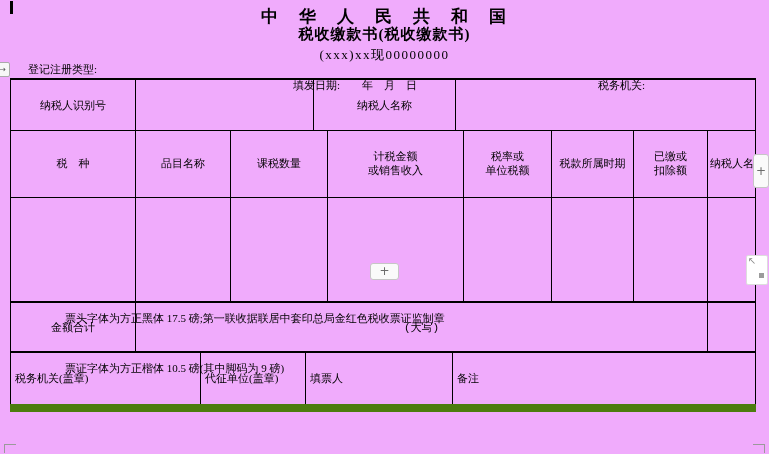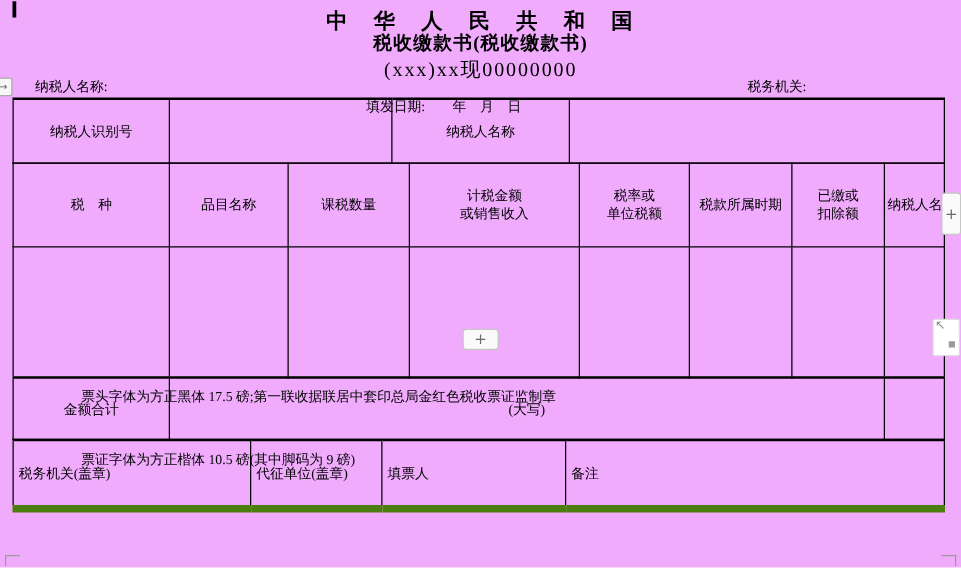--- a/index.html
+++ b/index.html
@@ -11,46 +11,46 @@
   .corner{position:absolute;width:11px;height:8px;border-color:#9a9a9a;}
   .corner.bl{left:4px;bottom:1px;border-top:1px solid #9a9a9a;border-left:1px solid #9a9a9a;}
   .corner.br{right:4px;bottom:1px;border-top:1px solid #9a9a9a;border-right:1px solid #9a9a9a;}
 
   
   .t1{position:absolute;top:5px;left:0;width:100%;text-align:center;
       font-weight:bold;font-size:17px;letter-spacing:2px;}
   .t2{position:absolute;top:25px;left:0;width:100%;text-align:center;
       font-weight:bold;font-size:15px;letter-spacing:1px;}
   .serial{position:absolute;top:46px;left:0;width:100%;text-align:center;
-      font-size:16px;letter-spacing:1.5px;}
+      font-size:13px;letter-spacing:1.5px;}
 
   
   .meta{position:absolute;top:62px;font-size:11px;white-space:pre;}
-  .m-reg{left:28px;} .m-date{left:293px;margin-top:16px;} .m-org{left:598px;}
+  .m-reg{left:28px;} .m-date{left:293px;margin-top:16px;} .m-org{left:598px;margin-top:16px;}
 
   
   .move-handle{position:absolute;left:-5px;top:62px;width:13px;height:13px;
       border:1px solid #aaa;border-radius:2px;background:#f7f7f7;
       font-size:8px;color:#555;text-align:center;line-height:13px;
       font-family:"DejaVu Sans",sans-serif;}
 
   
   #form{position:absolute;left:10px;top:78px;width:745px;}
   table{border-collapse:collapse;table-layout:fixed;width:745px;}
   td{border:1px solid #000;font-size:11px;padding:16px 2px;overflow:hidden;
      text-align:center;vertical-align:middle;white-space:nowrap;}
   .tA td{height:18px;}
   .tA tr:first-child td{border-top:2px solid #000;}
-  .tB{margin-top:-1px;}
+  .tB{margin-top:-1px;font-family:Liberation Mono, monospace;}
   .tB .hdr td{height:34px;line-height:14px;}
   .hline{display:block;}
   .tB .body td{height:71px;}
   .tB .total td{height:16px;border-top:2px solid #000;}
   .tC{margin-top:-1px;}
-  .tC td{height:19px;border-top:2px solid #000;border-bottom:6px solid #4d7c0f;
+  .tC td{height:19px;border-top:2px solid #000;border-bottom:8px solid #4d7c0f;
       text-align:left;padding-left:4px;}
 
   
   .btn{position:absolute;background:#fafafa;border:1px solid #c6c6c6;border-radius:3px;
       color:#6b6b6b;font-family:"DejaVu Sans",sans-serif;text-align:center;cursor:pointer;}
   .btn-col{left:753px;top:154px;width:14px;height:32px;font-size:12px;line-height:32px;}
   .btn-row{left:370px;top:263px;width:27px;height:15px;font-size:12px;line-height:15px;}
 
   
   .resize-handle{position:absolute;left:746px;top:255px;width:20px;height:28px;
@@ -68,21 +68,21 @@
 <div id="page">
 
   <div class="tl-mark"></div>
 
   <div class="t1">中　华　人　民　共　和　国</div>
   <div class="t2">税收缴款书(税收缴款书)</div>
   <div class="serial">(xxx)xx现00000000</div>
 
   <div class="move-handle">→</div>
 
-  <div class="meta m-reg">纳税人名称:</div>
+  <div class="meta m-reg">登记注册类型:</div>
   <div class="meta m-date">填发日期:　　年　月　日</div>
   <div class="meta m-org">税务机关:</div>
 
   <div id="form">
 
     <table class="tA">
       <colgroup>
           <col style="width:125px">
           <col style="width:178px">
           <col style="width:142px">

